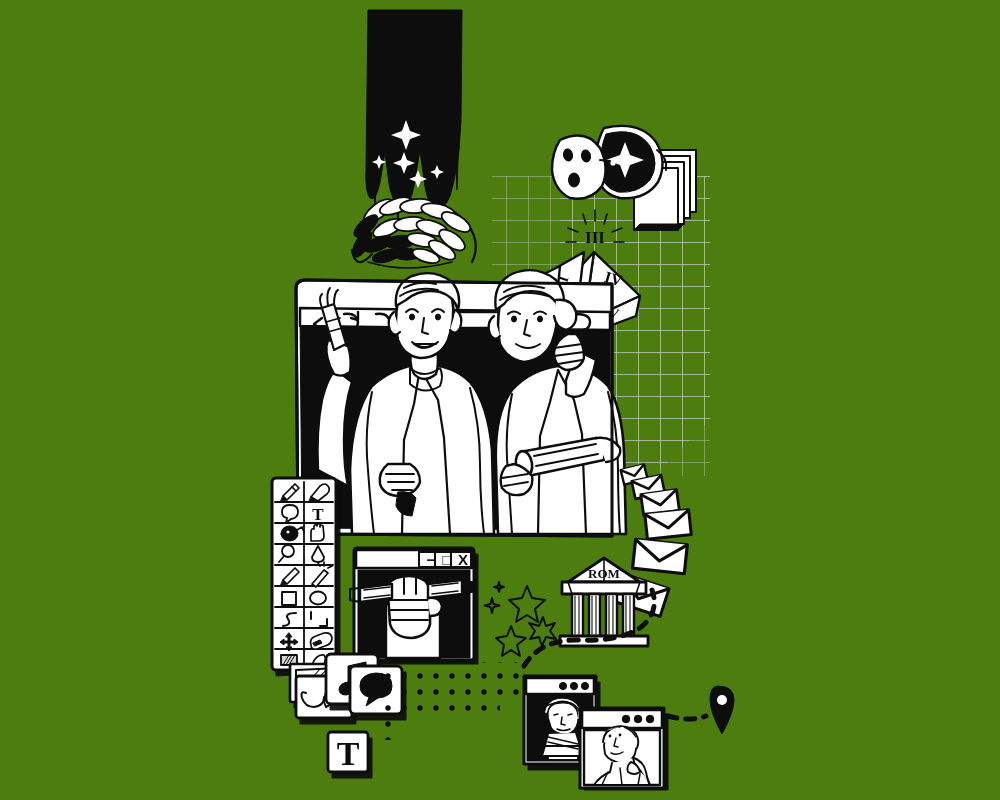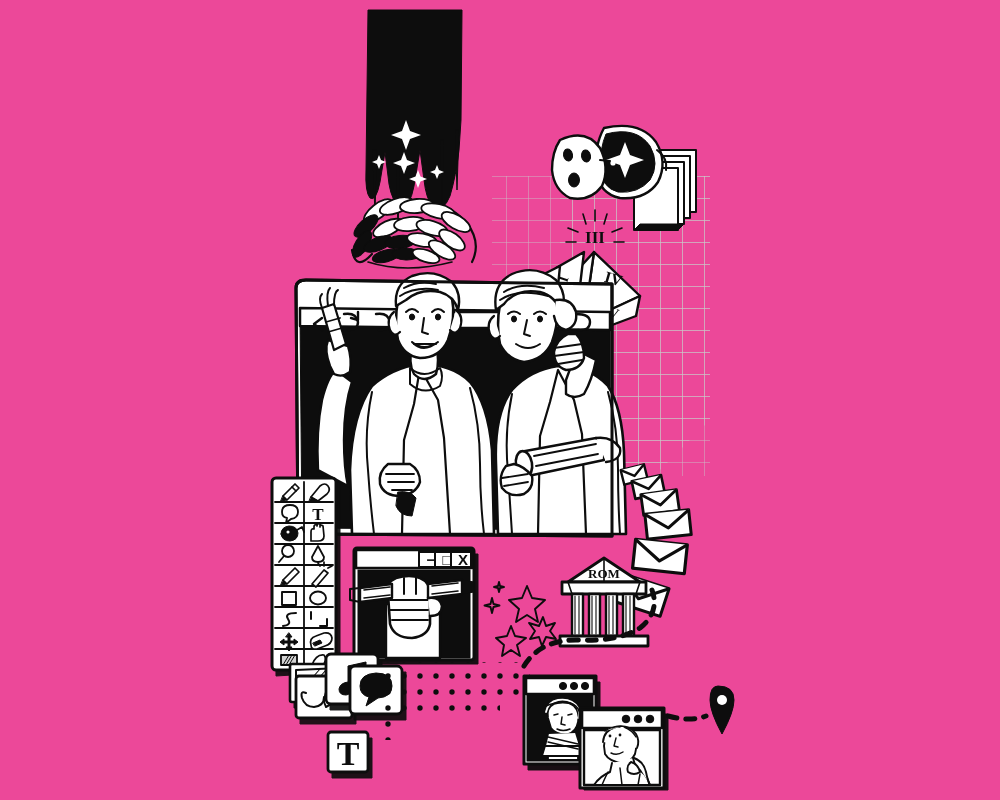--- a/index.html
+++ b/index.html
@@ -1,18 +1,18 @@
 <!DOCTYPE html>
 <html><head>
 <meta charset="utf-8">
 <title>Digital Humanities Collage Illustration</title>
 <style>
   html,body{margin:0;padding:0;background:#ffffff;}
   body{width:1000px;height:800px;overflow:hidden;font-family:"Liberation Serif",serif;}
-  #stage{position:relative;width:1000px;height:800px;background:#ec4899;}
+  #stage{position:relative;width:1000px;height:800px;background:#4d7c0f;}
   .layer{position:absolute;top:0;left:0;width:1000px;height:800px;}
   svg{display:block;}
   .ink{fill:none;stroke:#0d0d0d;stroke-linecap:round;stroke-linejoin:round;}
   .fillblk{fill:#0d0d0d;stroke:#0d0d0d;stroke-width:1;}
   .fillwht{fill:#ffffff;stroke:#0d0d0d;stroke-linejoin:round;}
   .gridline{stroke:#c9c9c9;stroke-width:1;fill:none;}
   .tooltxt{font-family:"Liberation Serif",serif;font-weight:700;fill:#0d0d0d;}
   .romantxt{font-family:"Liberation Serif",serif;font-weight:700;fill:#0d0d0d;}
   .winbtn{font-family:"Liberation Sans",sans-serif;font-weight:700;fill:#0d0d0d;}
 </style>

